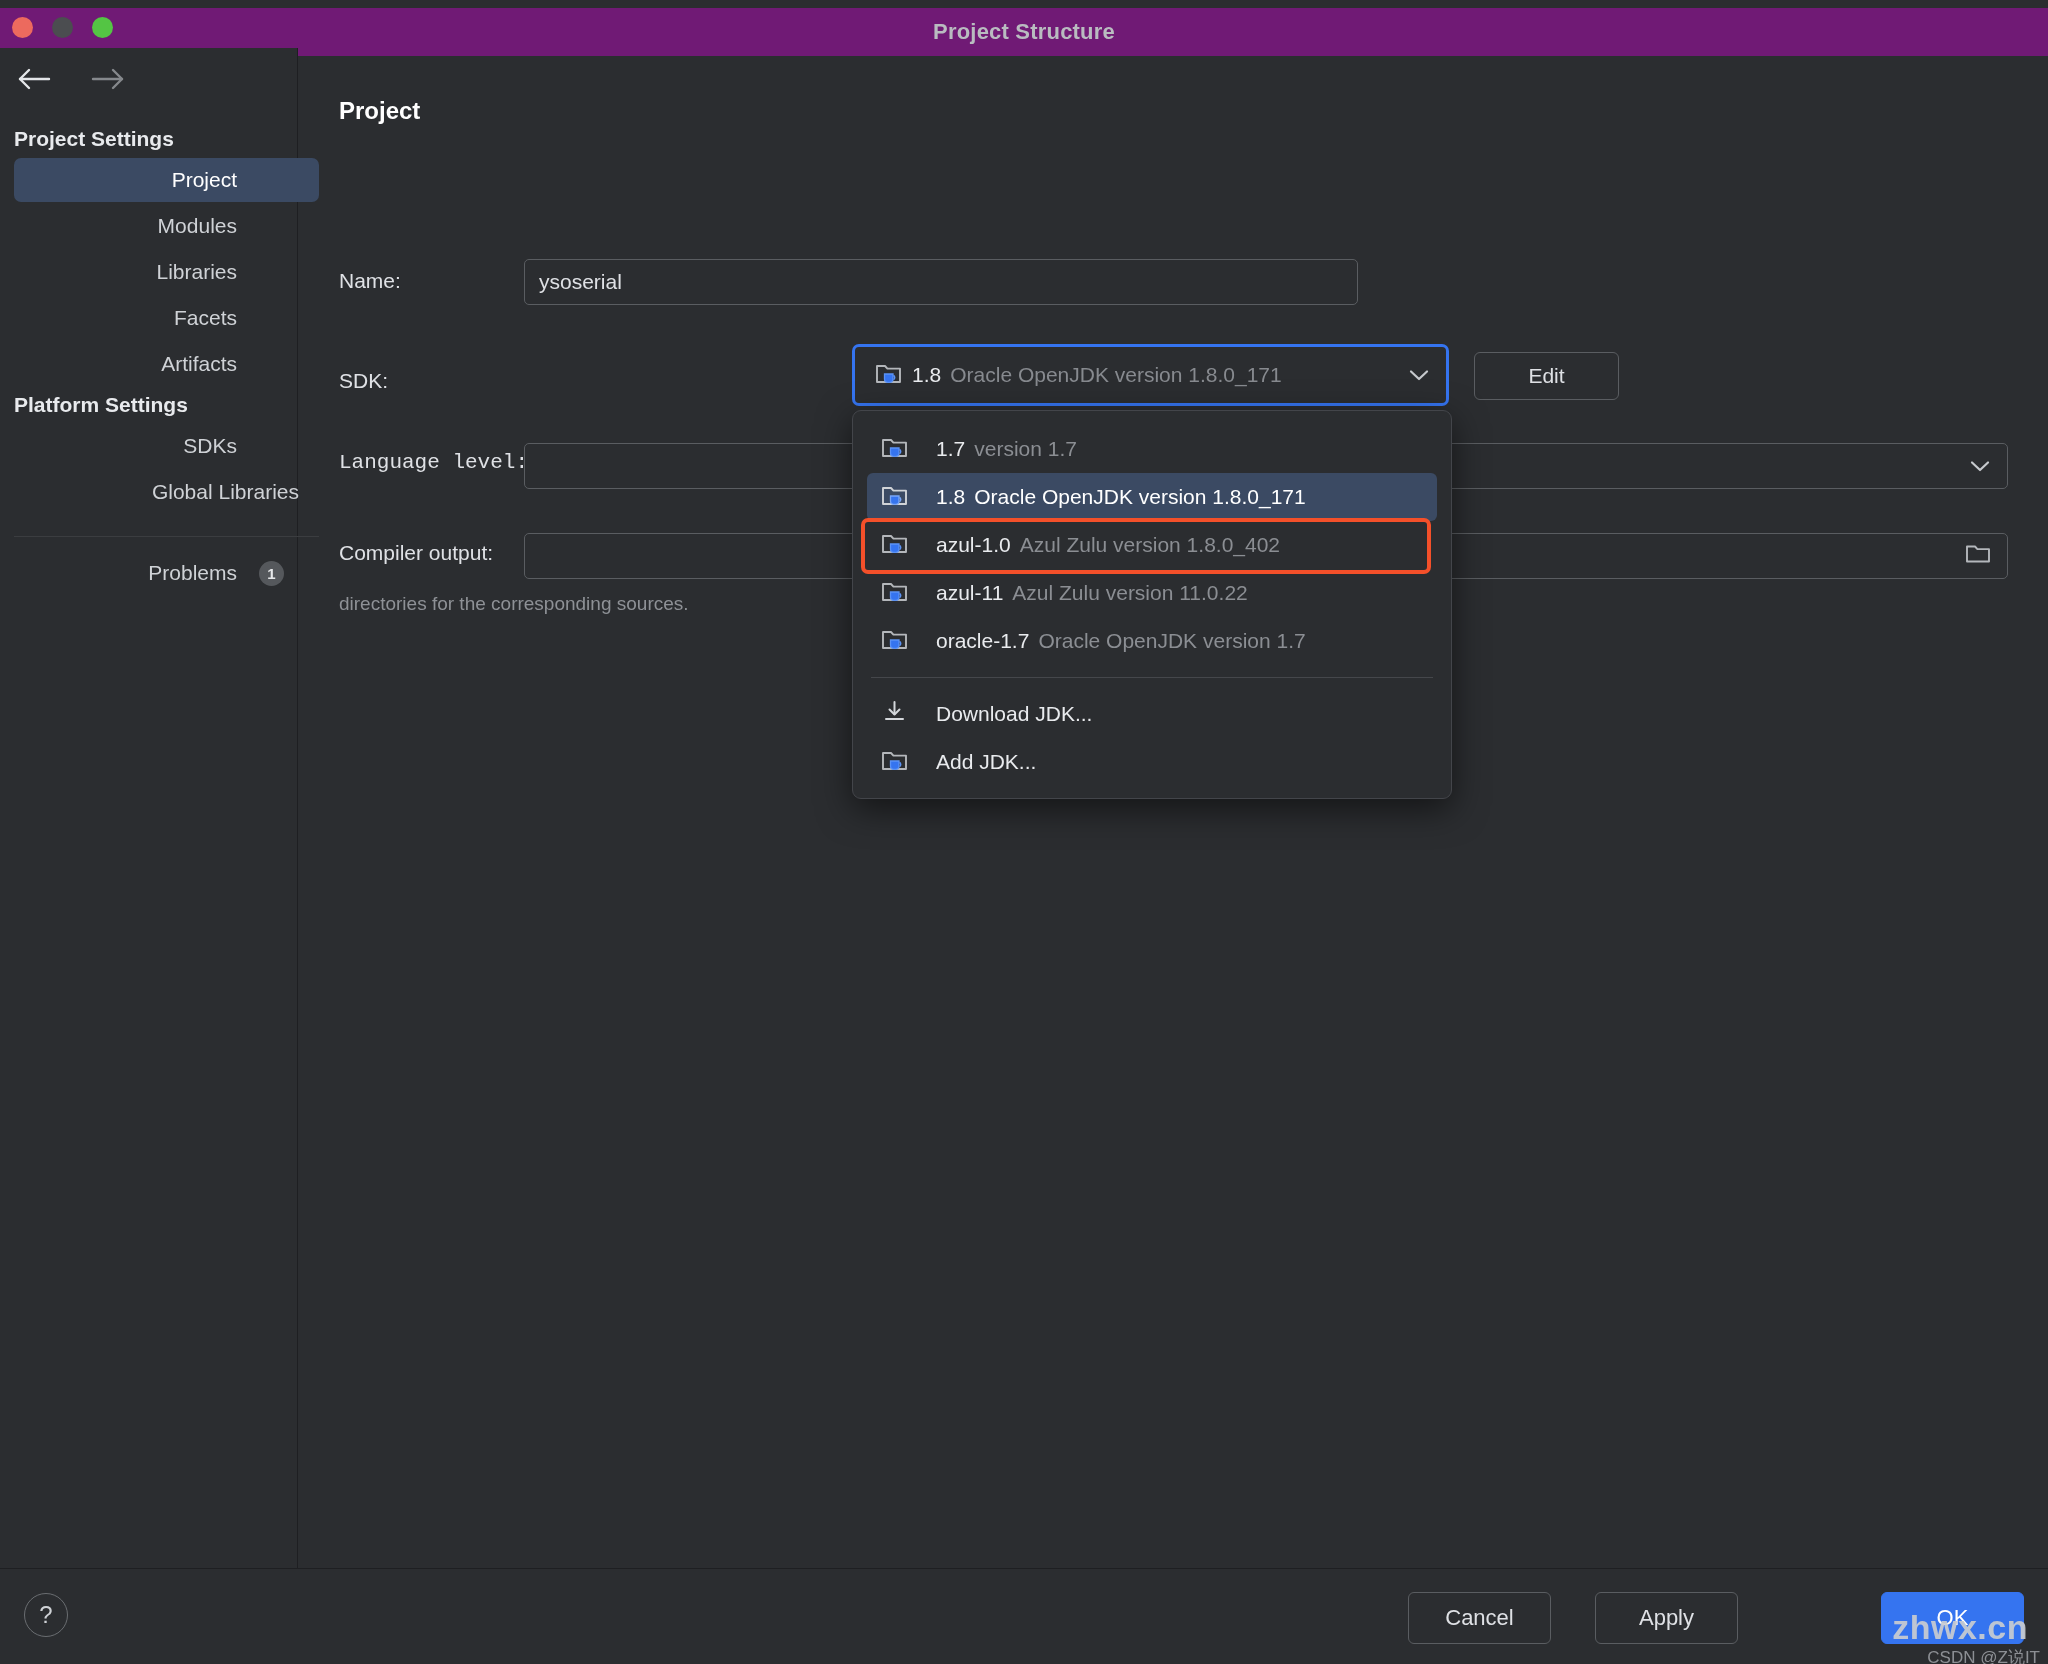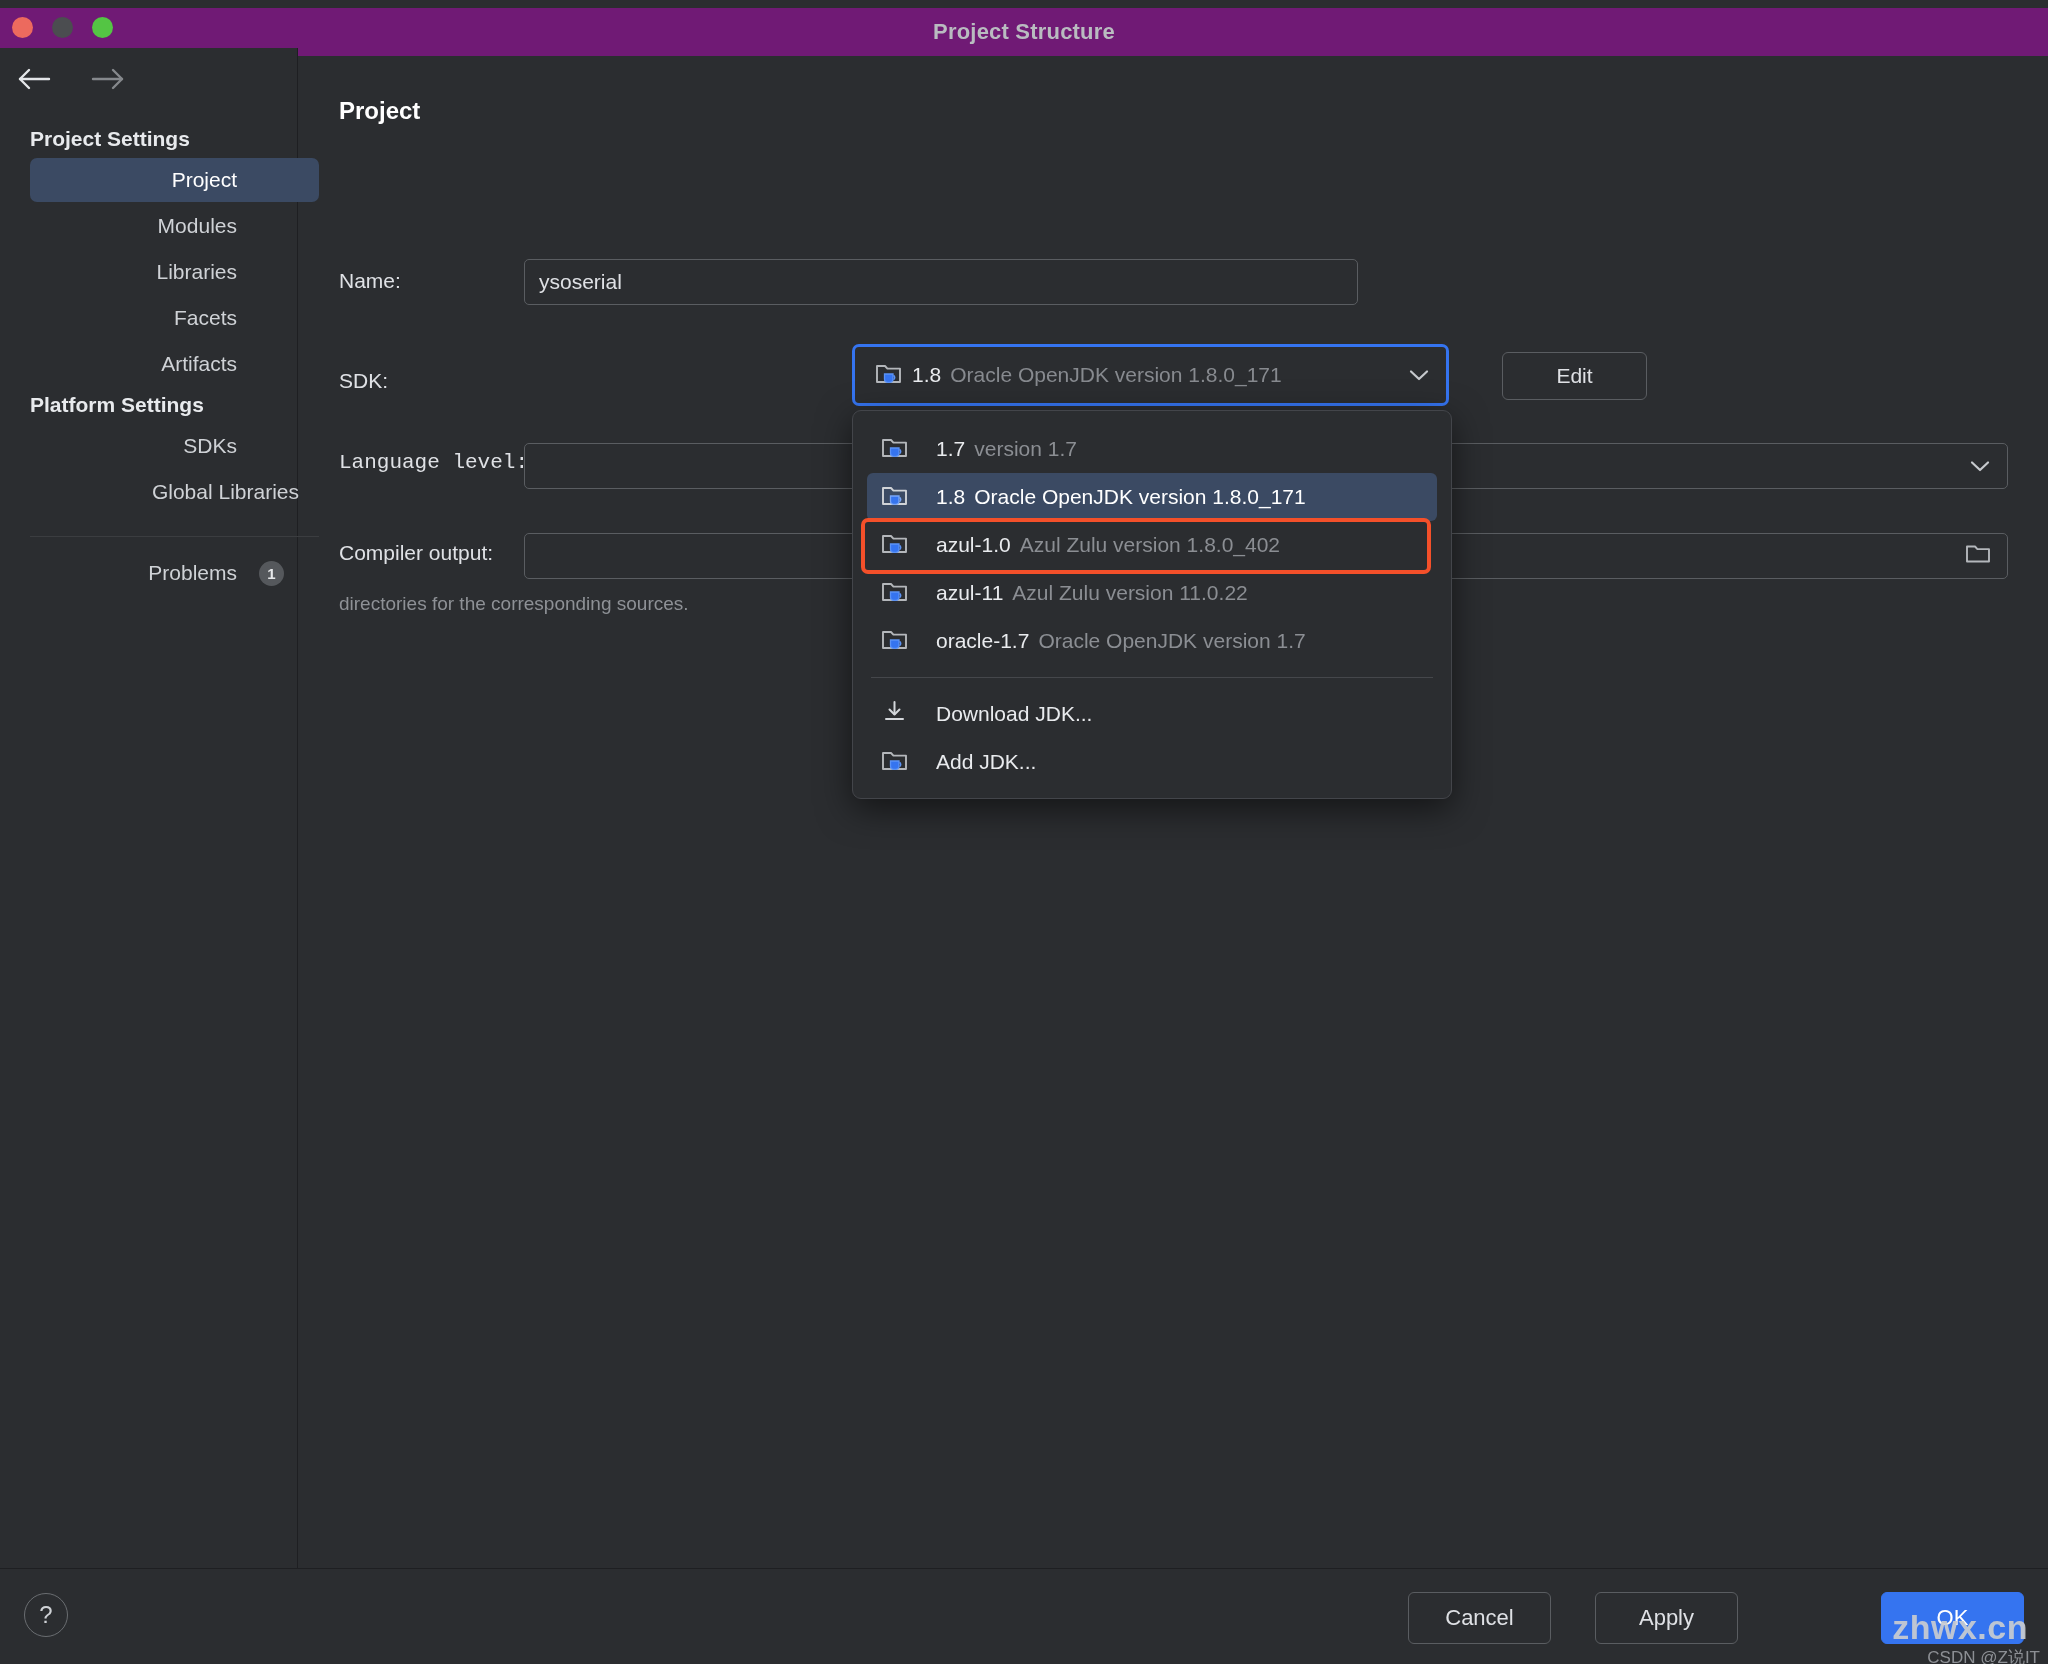--- a/index.html
+++ b/index.html
@@ -45,21 +45,21 @@
   }
   .navbtns {
     position: absolute; top: 14px; left: 14px;
     display: flex; gap: 30px; align-items: center;
   }
   .navarrow {
     width: 42px; height: 34px; display: flex; align-items: center; justify-content: center;
   }
   .navarrow svg { display: block; }
 
-  .navlist { position: absolute; top: 74px; left: 0; width: 333px; padding-left: 16px; }
+  .navlist { position: absolute; top: 74px; left: 0; width: 333px; }
   .nav-group-title {
     font-size: 21px; font-weight: bold; color: #e8eaed;
     padding: 5px 0 5px 14px; text-align: left;
   }
   .nav-item {
     font-size: 21px; color: #cfd2d6;
     height: 44px; line-height: 44px;
     text-align: right; padding-right: 82px;
     margin: 2px 14px 2px 14px;
     border-radius: 7px;
@@ -146,21 +146,21 @@
   }
   .sdk-combo .ver { color: #e9ebee; margin-left: 10px; }
   .sdk-combo .desc { color: #878a8f; margin-left: 9px; }
 
   .edit-btn {
     position: absolute; left: 1175px; top: 304px;
     width: 145px; height: 48px;
     border: 1px solid #5a5d61; border-radius: 6px;
     background: #2b2d30; color: #dfe1e5;
     font-size: 21px; font-family: inherit;
-    display: flex; align-items: center; justify-content: center; margin-left: 28px;
+    display: flex; align-items: center; justify-content: center;
   }
 
   .hint-text {
     position: absolute; left: 40px; top: 545px;
     font-size: 19px; color: #8e9196;
   }
 
   
   .dropdown {
     position: absolute; left: 553px; top: 362px;

